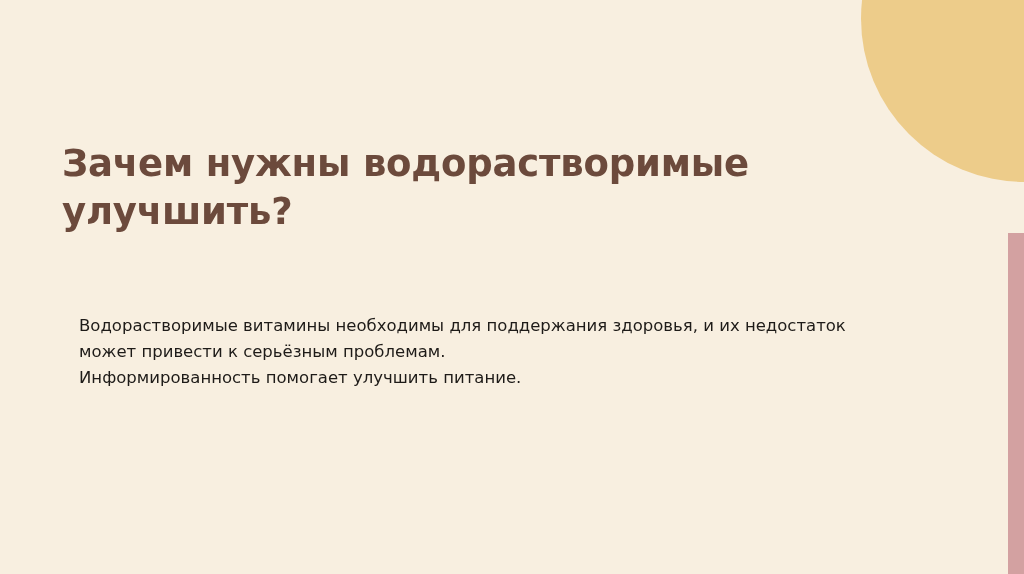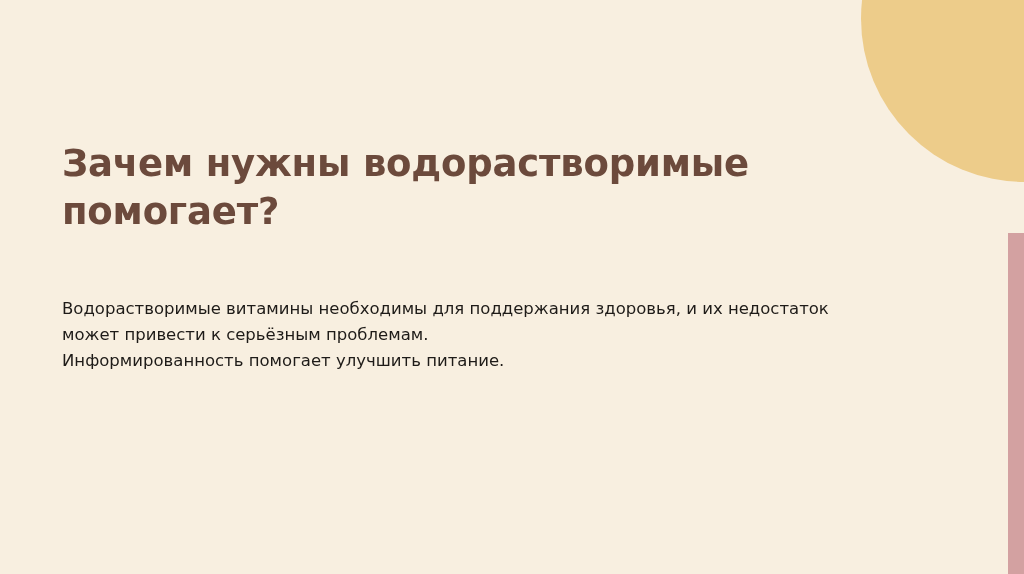--- a/index.html
+++ b/index.html
@@ -57,36 +57,36 @@
     letter-spacing: -0.2px;
     color: #6C4A3C;
     white-space: pre-line;
   }
 
   .body-text {
     position: absolute;
     left: 62px;
     top: 296px;
     width: 820px;
-    margin: 0;
+    margin: 17px;
     font-family: "DejaVu Sans", sans-serif;
     font-weight: normal;
     font-size: 16.5px;
     line-height: 26px;
     color: #1E1B18;
     white-space: pre-line;
   }
 </style>
 </head>
 <body>
 
 <div class="slide">
 
   <div class="deco-circle"></div>
 
   <div class="deco-bar"></div>
 
-  <h1 class="title">Зачем нужны водорастворимые помогает?</h1>
+  <h1 class="title">Зачем нужны водорастворимые улучшить?</h1>
 
   <p class="body-text">Водорастворимые витамины необходимы для поддержания здоровья, и их недостаток может привести к серьёзным проблемам.
 Информированность помогает улучшить питание.</p>
 
 </div>
 
 </body></html>

